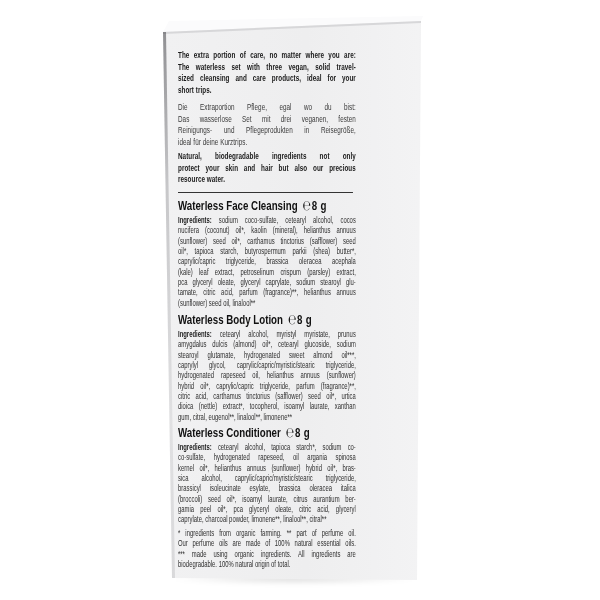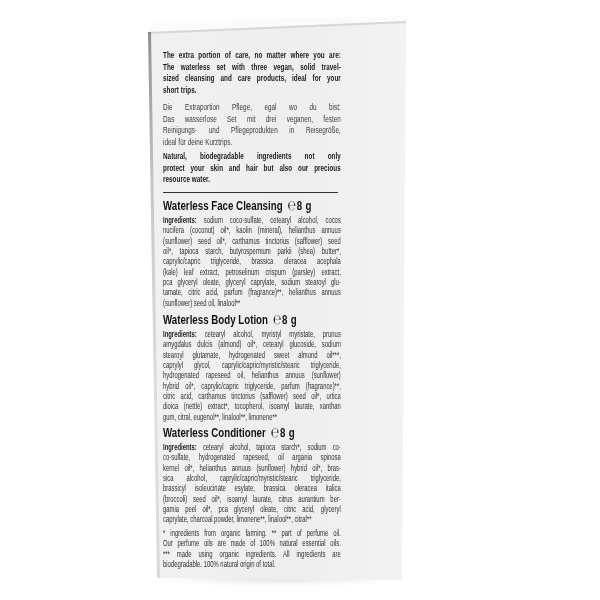--- a/index.html
+++ b/index.html
@@ -7,21 +7,21 @@
     --text-primary:#1e1e1e; --text-secondary:#3a3a3a;
     --crease:#8f8f93; --divider:#333333;
   }
   html,body{margin:0;padding:0;}
   body{
     width:600px;height:600px;background:var(--bg);
     font-family:"Liberation Sans","DejaVu Sans",sans-serif;
     position:relative;overflow:hidden;
     -webkit-font-smoothing:antialiased;
   }
-  .scene{position:absolute;left:140px;top:10px;width:275px;height:585px;}
+  .scene{position:absolute;left:155px;top:10px;width:275px;height:585px;}
   .layer{position:absolute;inset:0;}
   .box-shadow{
     position:absolute;left:14px;top:563px;width:250px;height:12px;
     background:radial-gradient(ellipse at 50% 50%,rgba(0,0,0,.13),rgba(0,0,0,0) 70%);
     filter:blur(2px);
   }
   .front-face{
     clip-path:polygon(8px 22px,266px 11px,262px 570px,17px 568px);
     background:linear-gradient(90deg,#e7e7e9 0px,#f1f1f2 10px,#eeeeef 55%,#f3f3f4 96%,#e9e9ea 100%);
   }

